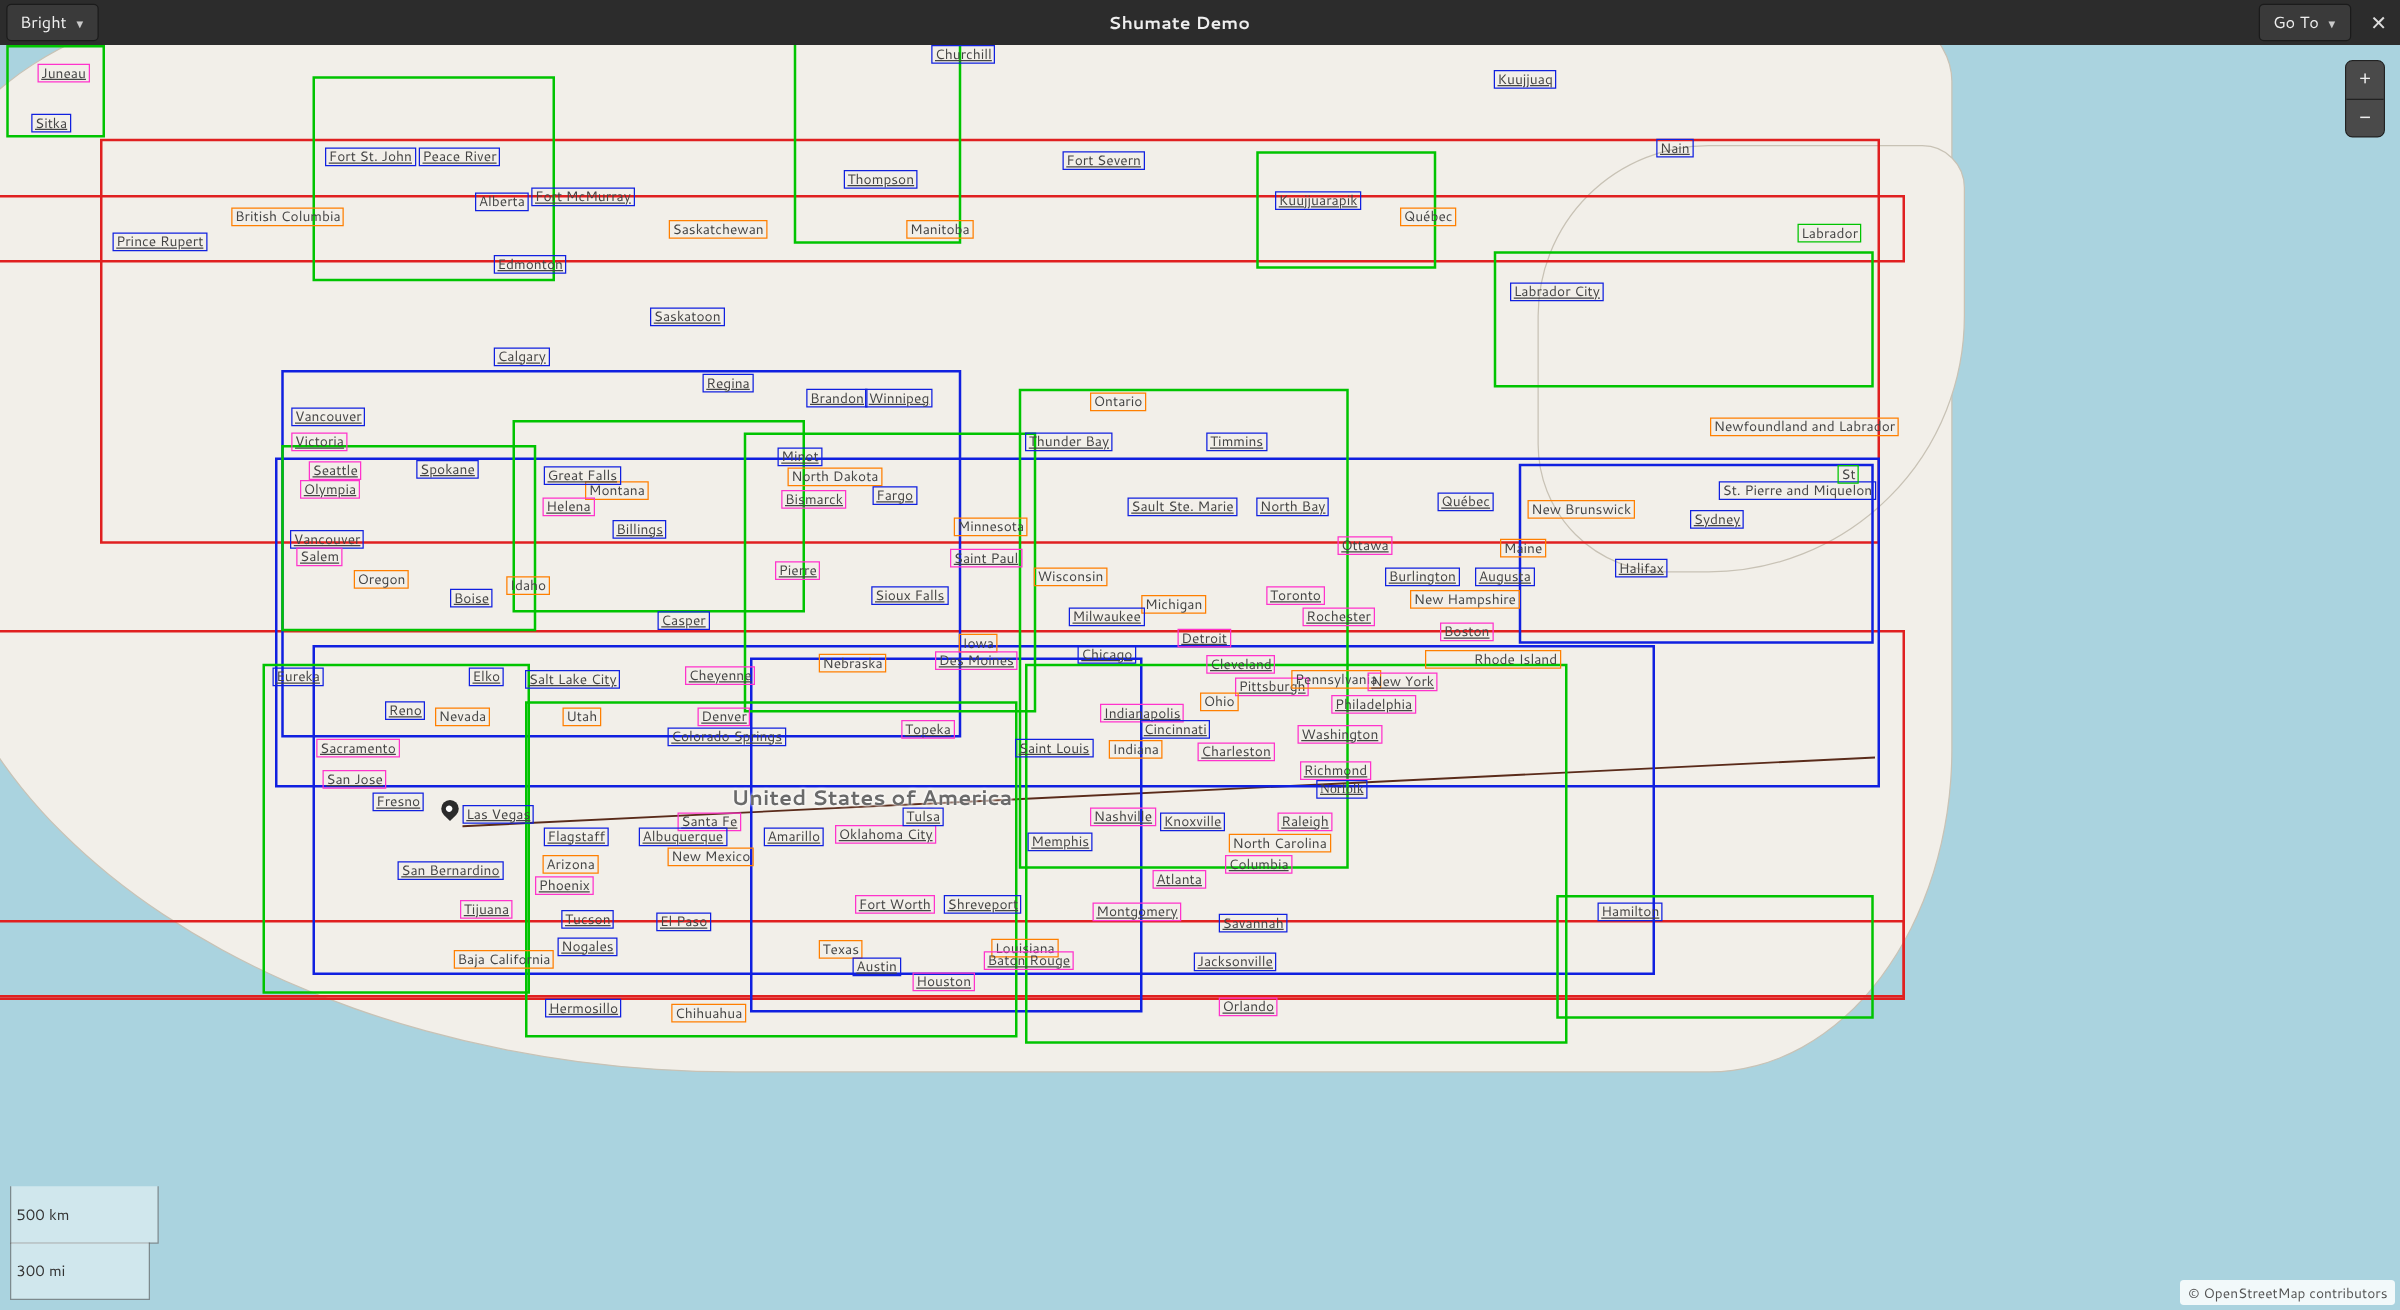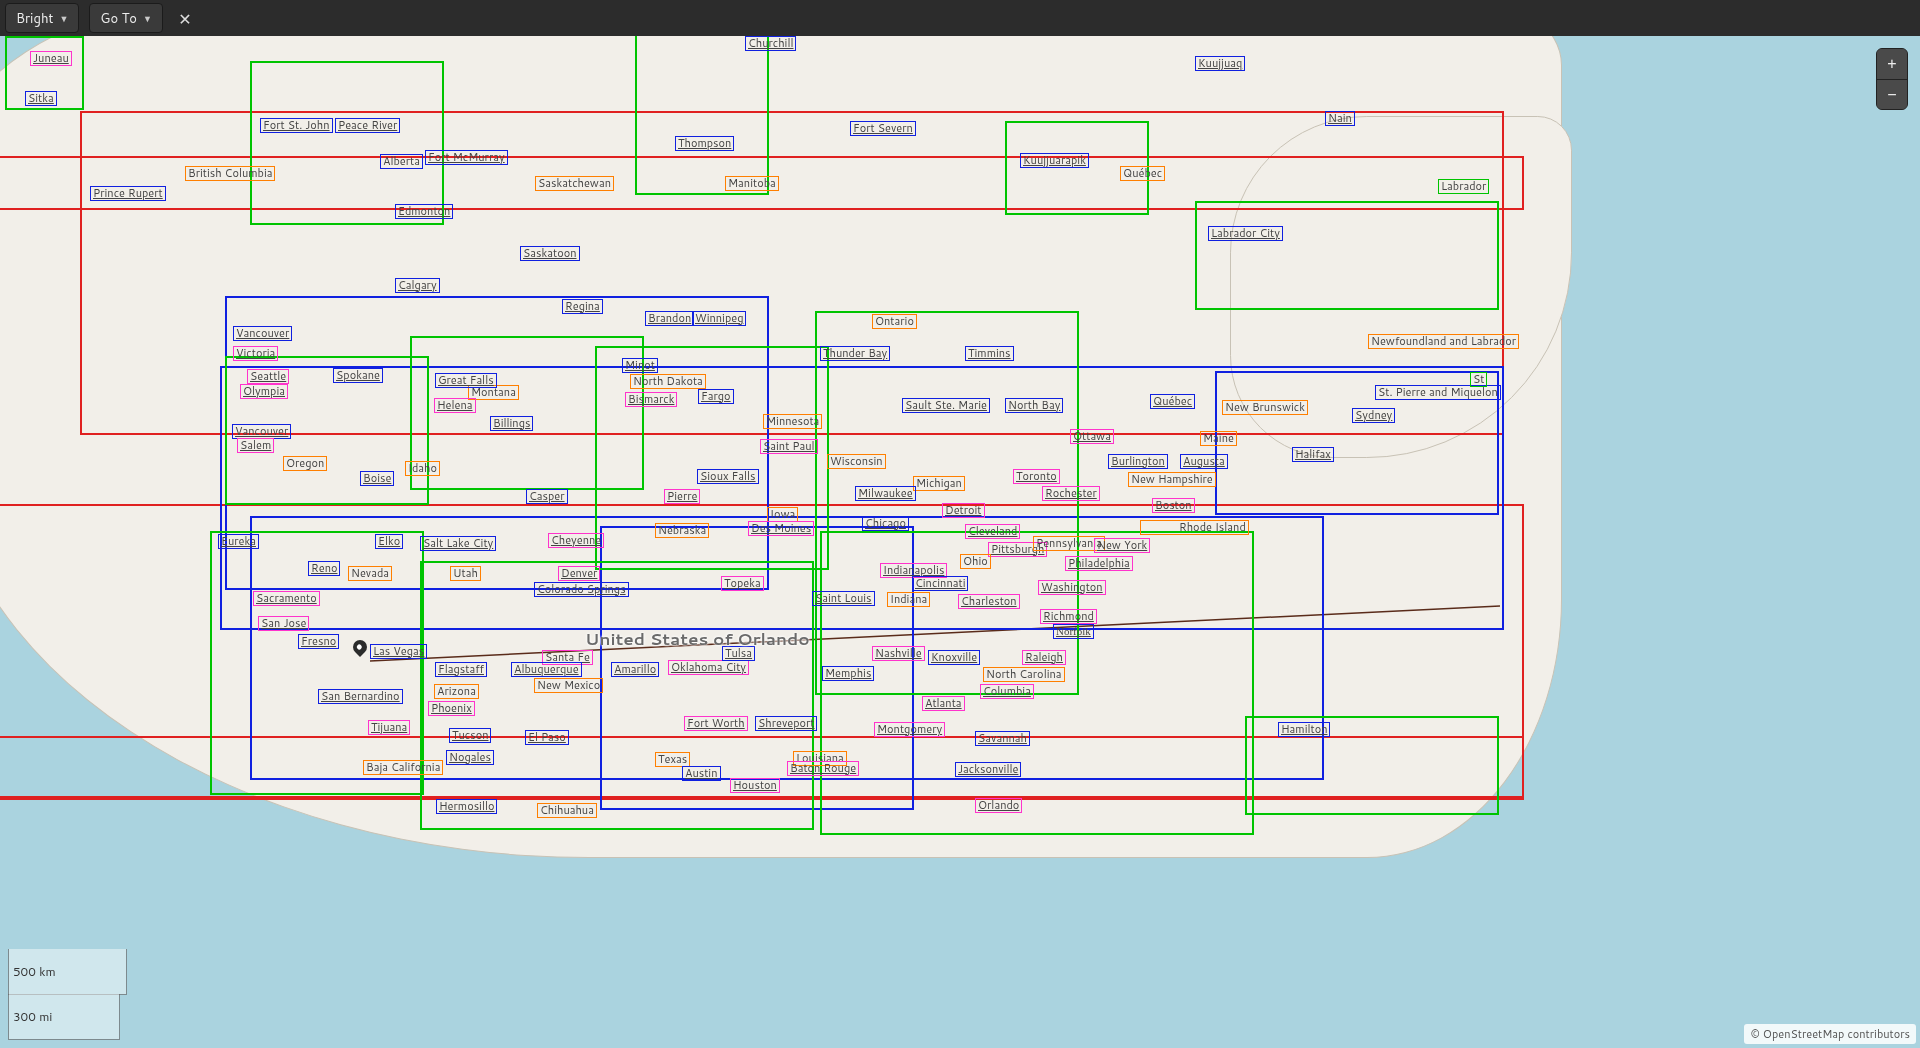--- a/index.html
+++ b/index.html
@@ -174,20 +174,21 @@
   }
 </style>
 </head>
 <body>
 
 <div class="header">
   <div class="hbtn">
     <span>Bright</span>
     <span class="chev">▼</span>
   </div>
+  <div class="title">Shumate Demo</div>
   <div class="hbtn">
     <span>Go To</span>
     <span class="chev">▼</span>
   </div>
   <div class="close">✕</div>
 </div>
 
 <div class="map" id="map">
 
   <div class="land" style="left:-60px; top:-40px; width:1620px; height:860px; border-radius:18% 6% 12% 40% / 22% 8% 30% 50%;"></div>
@@ -272,21 +273,21 @@
     <div class="lbl lvl3" style="left: 405px; top: 425px;">Idaho</div>
     <div class="lbl lvl3" style="left: 468px; top: 349px;">Montana</div>
     <div class="lbl lvl4 underline" style="left: 435px; top: 337px;">Great Falls</div>
     <div class="lbl lvl5 underline" style="left: 434px; top: 362px;">Helena</div>
     <div class="lbl lvl4 underline" style="left: 490px; top: 380px;">Billings</div>
     <div class="lbl lvl4 underline" style="left: 622px; top: 322px;">Minot</div>
     <div class="lbl lvl3" style="left: 630px; top: 338px;">North Dakota</div>
     <div class="lbl lvl5 underline" style="left: 625px; top: 356px;">Bismarck</div>
     <div class="lbl lvl4 underline" style="left: 698px; top: 353px;">Fargo</div>
     <div class="lbl lvl3" style="left: 763px; top: 378px;">Minnesota</div>
-    <div class="lbl lvl5 underline" style="left: 664px; top: 413px; margin-top: 40px;">Pierre</div>
+    <div class="lbl lvl5 underline" style="left: 620px; top: 413px;">Pierre</div>
     <div class="lbl lvl4 underline" style="left: 697px; top: 433px;">Sioux Falls</div>
     <div class="lbl lvl5 underline" style="left: 760px; top: 403px;">Saint Paul</div>
     <div class="lbl lvl3" style="left: 827px; top: 418px;">Wisconsin</div>
     <div class="lbl lvl4 underline" style="left: 902px; top: 362px;">Sault Ste. Marie</div>
     <div class="lbl lvl4 underline" style="left: 1005px; top: 362px;">North Bay</div>
     <div class="lbl lvl4 underline" style="left: 1150px; top: 358px;">Québec</div>
     <div class="lbl lvl3" style="left: 1222px; top: 364px;">New Brunswick</div>
     <div class="lbl lvl4 underline" style="left: 1352px; top: 372px;">Sydney</div>
     <div class="lbl lvl1" style="left: 1470px; top: 336px;">St</div>
     <div class="lbl lvl5 underline" style="left: 1070px; top: 393px;">Ottawa</div>
@@ -364,15 +365,15 @@
     <div class="lbl lvl4 underline" style="left: 822px; top: 630px;">Memphis</div>
     <div class="lbl lvl5 underline" style="left: 1022px; top: 614px;">Raleigh</div>
     <div class="lbl lvl3" style="left: 983px; top: 631px;">North Carolina</div>
     <div class="lbl lvl5 underline" style="left: 980px; top: 648px;">Columbia</div>
     <div class="lbl lvl5 underline" style="left: 922px; top: 660px;">Atlanta</div>
     <div class="lbl lvl5 underline" style="left: 874px; top: 686px;">Montgomery</div>
     <div class="lbl lvl4 underline" style="left: 975px; top: 695px;">Savannah</div>
     <div class="lbl lvl4 underline" style="left: 955px; top: 726px;">Jacksonville</div>
     <div class="lbl lvl5 underline" style="left: 975px; top: 762px;">Orlando</div>
     <div class="lbl lvl4 underline" style="left: 1278px; top: 686px;">Hamilton</div>
-    <div class="country" style="left: 585px; top: 590px;">United States of Orlando</div>
+    <div class="country" style="left: 585px; top: 590px;">United States of America</div>
     <div class="pin" style="left: 353px; top: 604px;"></div>
   </div>
 
 </body></html>

